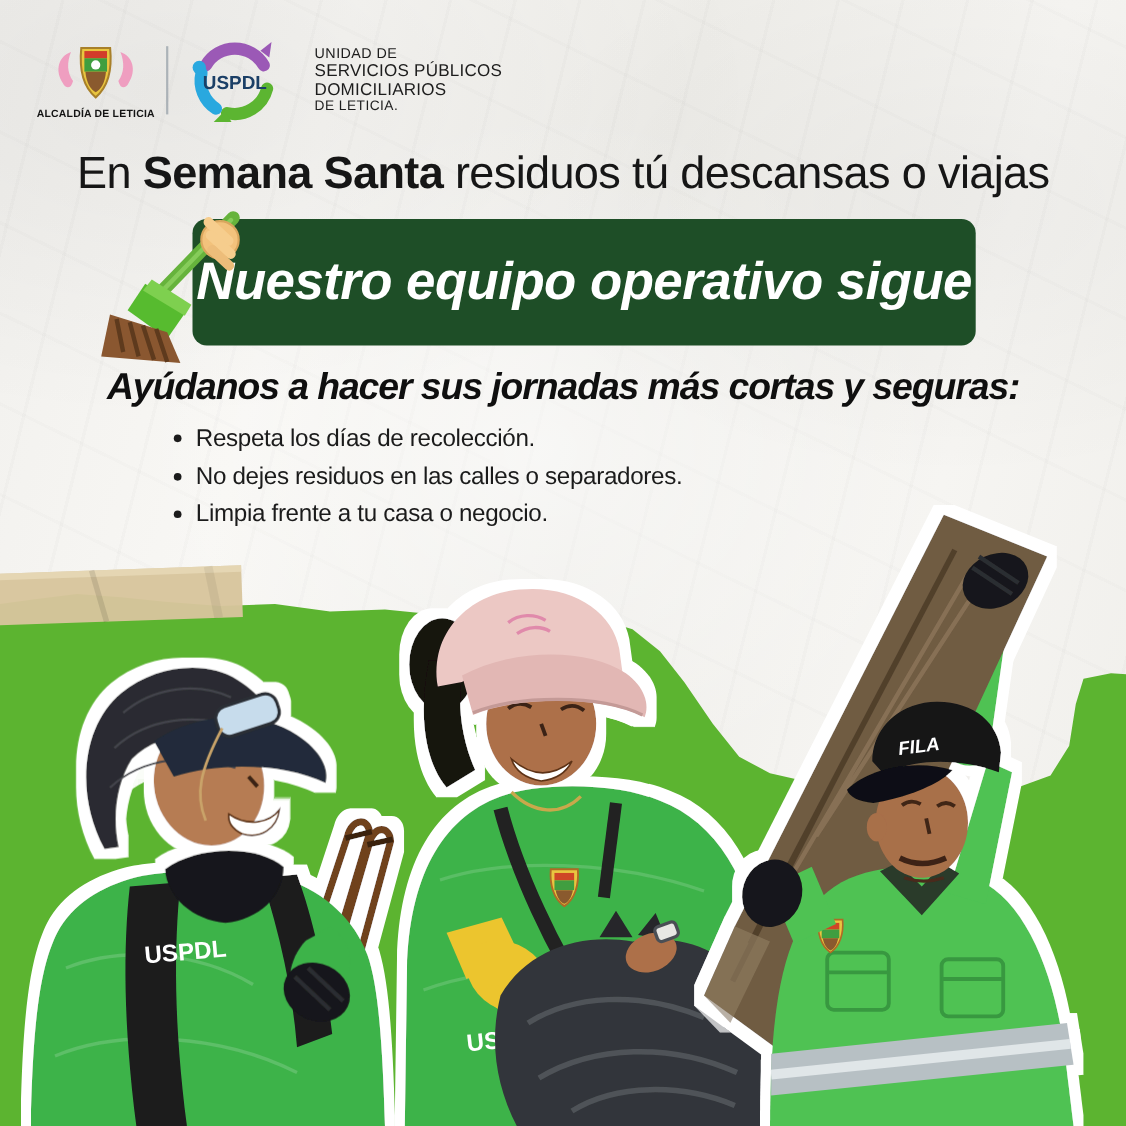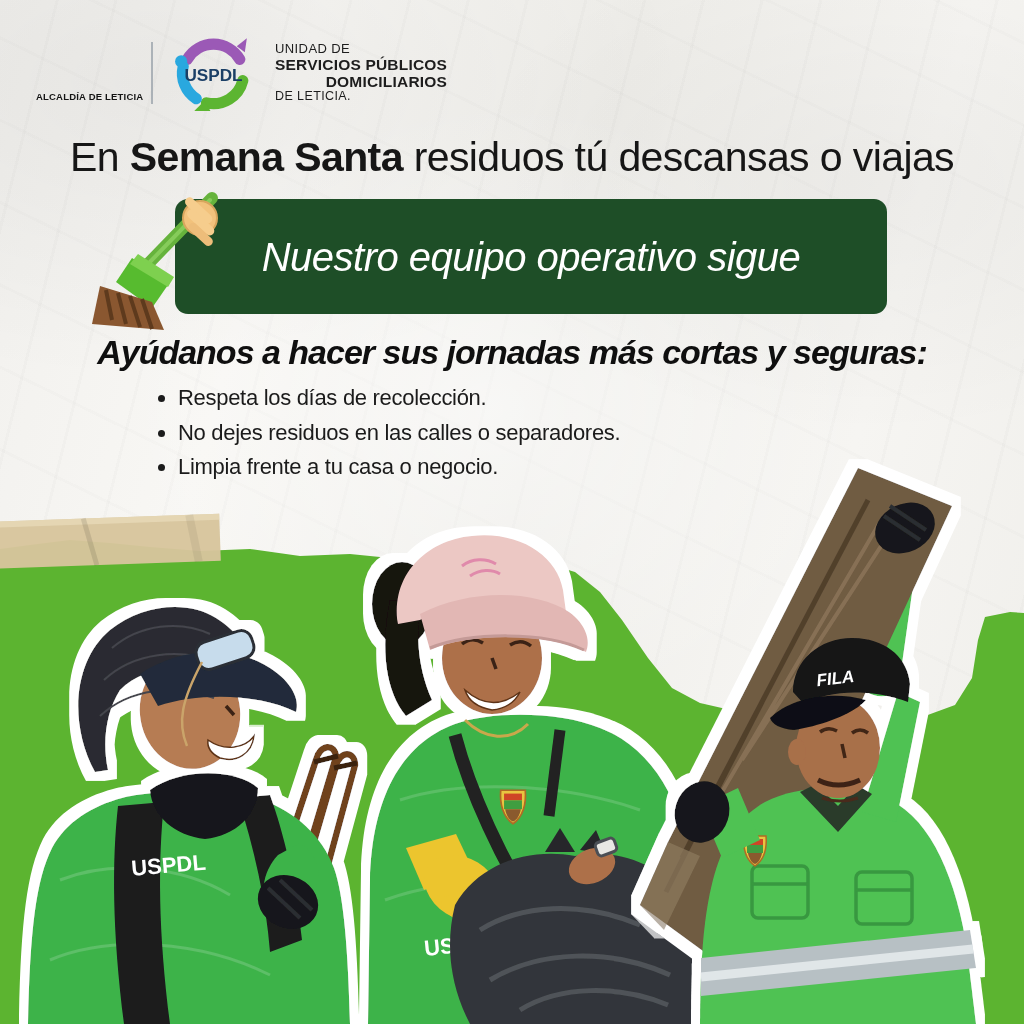--- a/index.html
+++ b/index.html
@@ -8,38 +8,38 @@
     background:
       radial-gradient(900px 500px at 15% 8%, rgba(0,0,0,.05), transparent 60%),
       radial-gradient(700px 420px at 85% 18%, rgba(0,0,0,.04), transparent 60%),
       radial-gradient(620px 520px at 48% 40%, rgba(255,255,255,.55), transparent 60%),
       repeating-linear-gradient(104deg, transparent 0 54px, rgba(0,0,0,.016) 54px 57px),
       repeating-linear-gradient(26deg, transparent 0 71px, rgba(0,0,0,.013) 71px 74px),
       linear-gradient(105deg,#f1f0ed 0%,#f8f7f4 25%,#eeede9 50%,#f6f5f2 75%,#efeeea 100%);}
   .abs{position:absolute;}
   
   .logos{left:36px;top:30px;display:flex;align-items:center;gap:13px;z-index:5;}
-  .crest-wrap{display:flex;flex-direction:row;align-items:flex-end;width:102px;}
+  .crest-wrap{display:flex;flex-direction:column;align-items:center;width:102px;}
   .crest-label{font-size:9.5px;font-weight:800;color:#141414;letter-spacing:.2px;margin-top:2px;white-space:nowrap;}
   .logo-divider{width:2px;height:62px;background:#97a0a8;opacity:.75;}
-  .org-text{color:#1d1d1d;line-height:1.1;margin-left:0;}
+  .org-text{color:#1d1d1d;line-height:1.1;margin-left:11px;}
   .org-l1{font-size:13px;letter-spacing:.4px;}
-  .org-l2,.org-l3{font-size:15.5px;font-weight:700;letter-spacing:.2px;text-align:right;}
+  .org-l2,.org-l3{font-size:15.5px;font-weight:400;letter-spacing:.2px;}
   .org-l4{font-size:12.5px;letter-spacing:.4px;}
   .slogan{right:24px;top:26px;text-align:center;font-weight:800;font-size:35px;
     line-height:1.04;color:var(--green-slogan);z-index:5;letter-spacing:-.5px;}
   
   .headline{left:0;top:134px;width:100%;text-align:center;font-size:41px;color:#161616;
     letter-spacing:-.6px;z-index:5;}
   .headline b{font-weight:800;margin-top:36px;}
   
   .banner{left:175px;top:199px;width:712px;height:115px;background:var(--green-dark);
     border-radius:13px;display:flex;flex-direction:column;align-items:center;justify-content:center;
     z-index:4;}
-  .banner div{color:#fff;font-weight:400;font-style:italic;font-size:40px;line-height:1.15;
+  .banner div{color:#fff;font-weight:700;font-style:italic;font-size:48px;line-height:1.15;
     letter-spacing:-.5px;white-space:nowrap;}
   .broom{left:90px;top:188px;width:152px;height:152px;z-index:6;}
   
   .subhead{left:0;top:333px;width:100%;text-align:center;font-size:34px;font-weight:800;
     color:#0f0f0f;letter-spacing:-1px;z-index:5;font-style:italic;}
   .bullets{left:148px;top:384px;z-index:5;margin:0;padding-left:30px;}
   .bullets li{font-size:22px;color:#1b1b1b;letter-spacing:-.3px;margin-bottom:7px;line-height:1.26;}
   
   .scene{left:0;top:0;width:1024px;height:1024px;z-index:2;pointer-events:none;}
   svg text{font-family:"Liberation Sans",sans-serif;}

